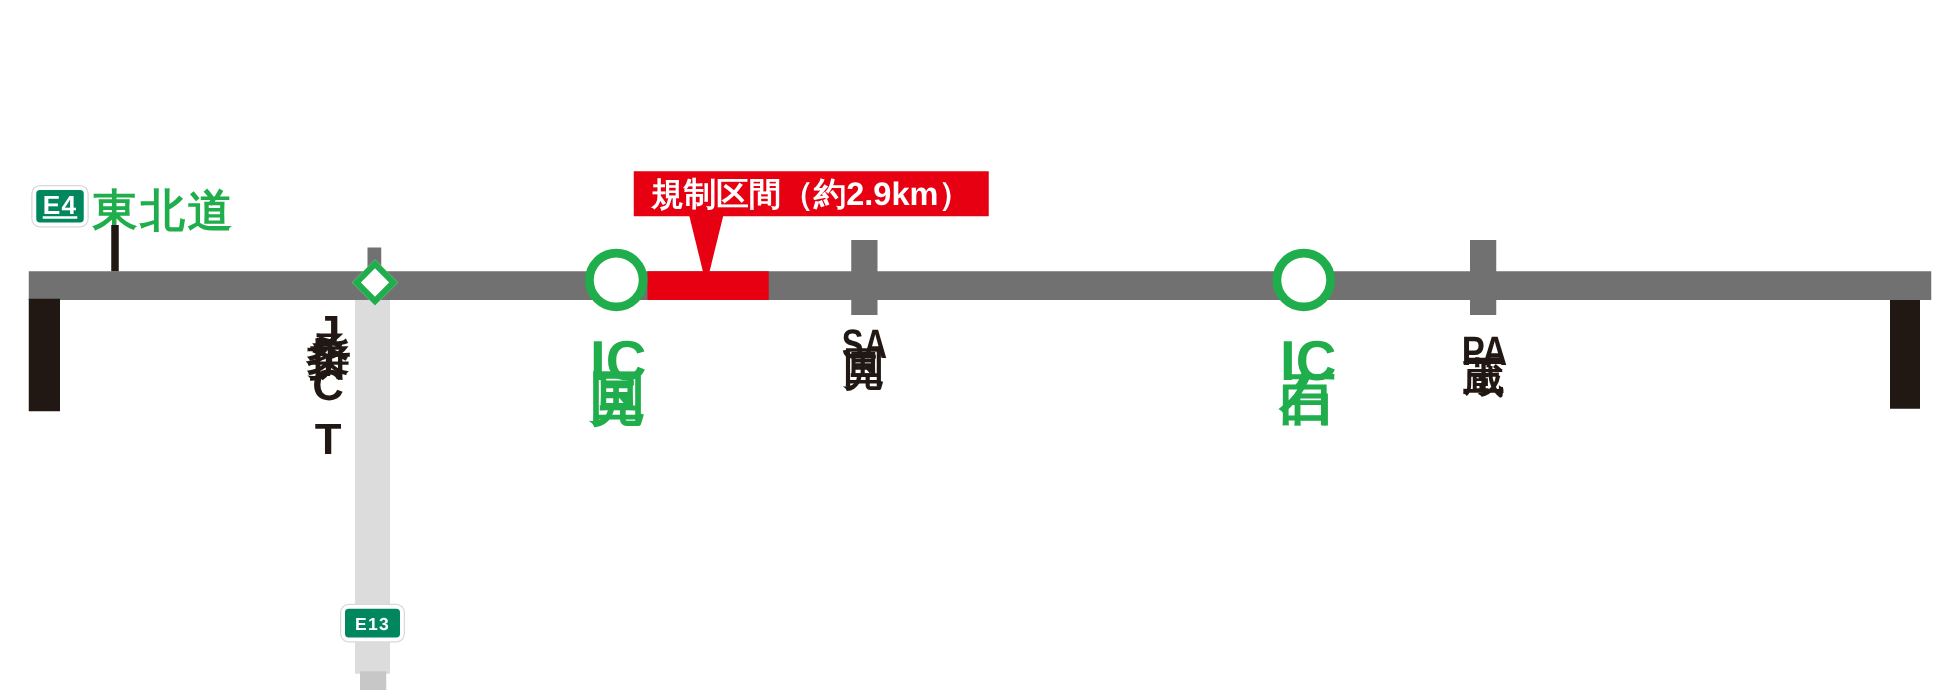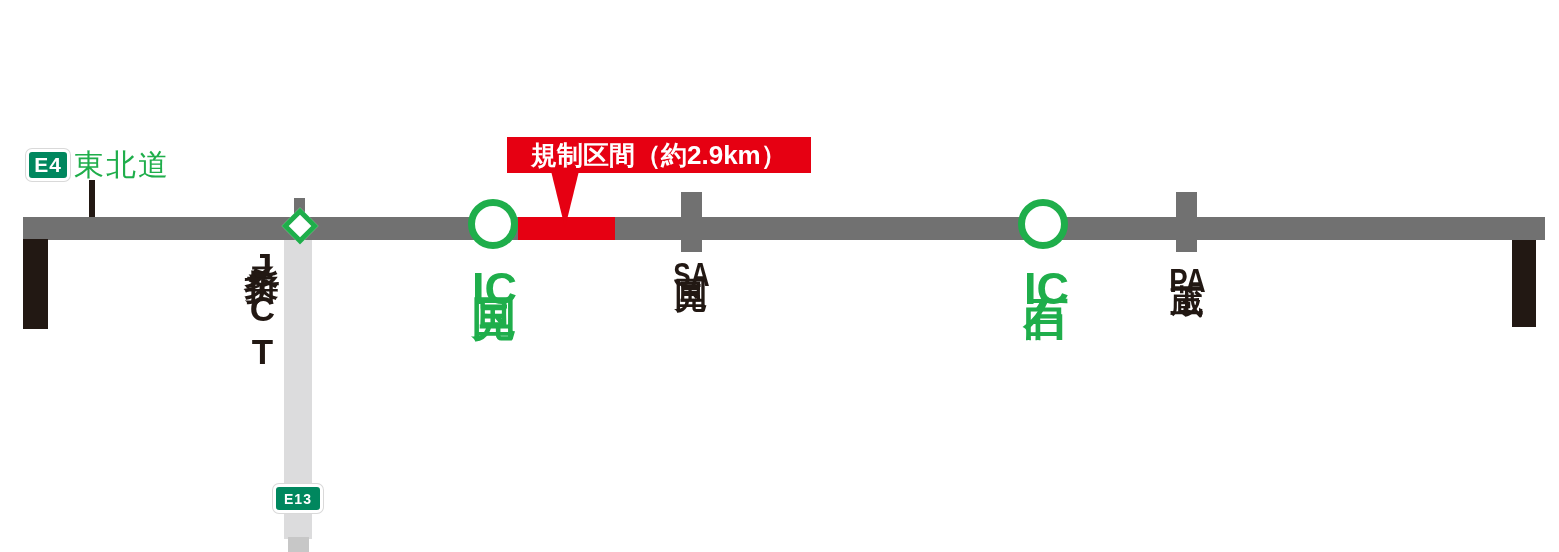--- a/index.html
+++ b/index.html
@@ -30,30 +30,30 @@
   }
   .circle-kunimi{left:468px;}
   .circle-shiroishi{left:1018px;}
 
   
   .route-badge{
     box-sizing:content-box;background:#00875e;border:3px solid #ffffff;border-radius:6px;
     box-shadow:0 0 0 1px #d9d9d9;color:#ffffff;font-weight:bold;
     display:flex;align-items:center;justify-content:center;letter-spacing:1px;
   }
-  .badge-e4{left:26px;top:149px;width:38px;height:26px;font-size:21px;}
+  .badge-e4{left:26px;top:149px;width:38px;height:26px;font-size:21px;text-decoration:underline;}
   .badge-e13{left:273px;top:484px;width:44px;height:23px;font-size:14px;}
 
   
-  .route-name{left:74px;top:145px;font-size:30px;font-weight:400;color:#1fae4b;letter-spacing:2px;white-space:nowrap;text-align:right;}
+  .route-name{left:74px;top:145px;font-size:36px;font-weight:700;color:#1fae4b;letter-spacing:2px;white-space:nowrap;text-align:right;}
   .pointer-line{left:89px;top:180px;width:6px;height:37px;background:#221813;}
 
   
   .callout-box{
-    left:507px;top:137px;height:36px;min-width:238px;padding:0 24px;background:#e60012;
+    left:507px;top:137px;height:36px;min-width:238px;padding:0 14px;background:#e60012;
     color:#ffffff;font-size:26px;font-weight:900;line-height:36px;text-align:center;white-space:nowrap;
   }
   .callout-arrow{
     left:551px;top:171px;width:28px;height:57px;background:#e60012;
     clip-path:polygon(0 0,100% 0,50% 100%);
   }
 
   
   .vlabel{
     writing-mode:vertical-rl;text-orientation:upright;font-weight:900;line-height:1;

